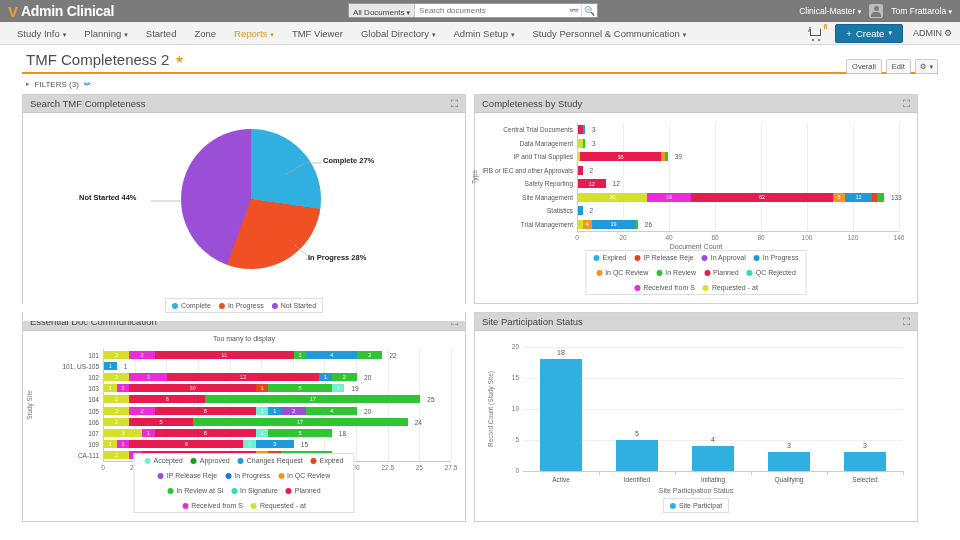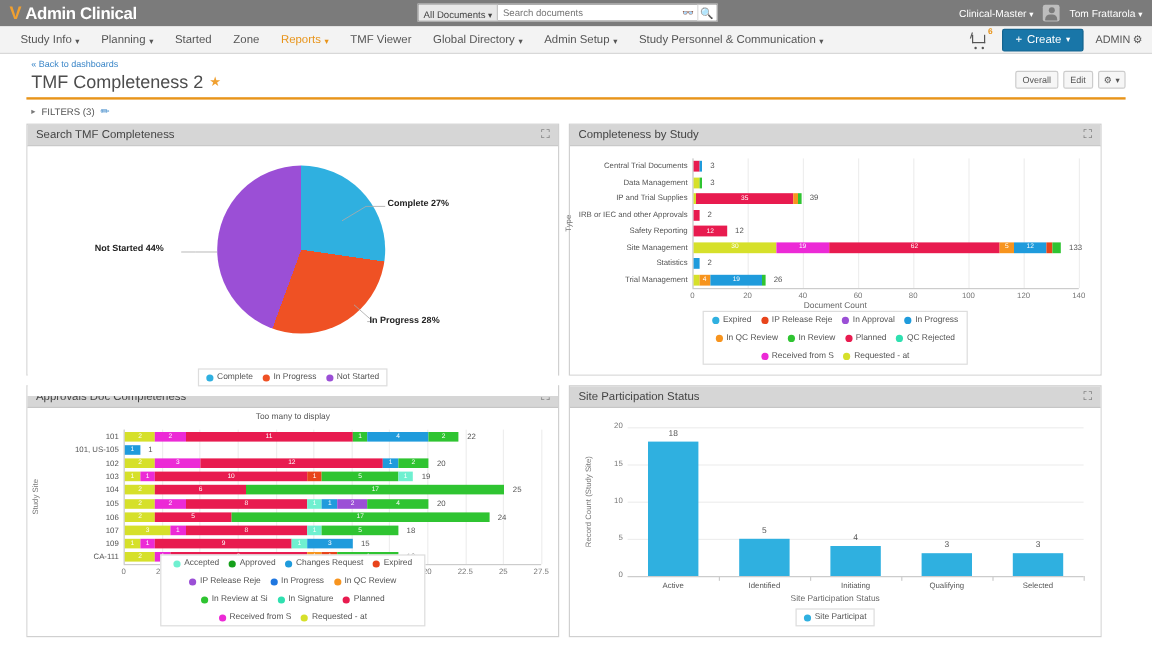--- a/index.html
+++ b/index.html
@@ -215,21 +215,20 @@
       <span class="caret">▾</span>
     </div>
     <div class="admin">
       <span>ADMIN</span>
       <span class="gear-glyph">⚙</span>
     </div>
   </div>
 </div>
 
 <div class="pagehead">
-  <div class="backlink">« Back to dashboards</div>
   <div class="titlerow">
     <div class="pgtitle">TMF Completeness 2</div>
     <div class="star">★</div>
   </div>
   <div class="headbtns">
     <div class="hbtn">Overall</div>
     <div class="hbtn">Edit</div>
     <div class="hbtn gear">
       <span>⚙</span>
       <span class="caret">▾</span>
@@ -401,21 +400,21 @@
           <div class="lg">
             <span class="dot" style="background: rgb(214, 224, 42);"></span>
             <span>Requested - at</span>
           </div>
         </div>
     </div>
   </div>
 
   <div class="panel">
     <div class="panel-head">
-      <span>Approvals Doc Completeness</span>
+      <span>Essential Doc Communication</span>
       <span class="expand">⛶</span>
     </div>
     <div class="panel-body">
       <div class="toomany" style="top:4px">Too many to display</div>
       <div class="chart" id="ess-chart">
           <div class="gridline" style="left: 80px; top: 18px; height: 112px;"></div>
           <div class="tick" style="left: 66px; top: 133px; width: 28px;">0</div>
           <div class="gridline" style="left: 111.636px; top: 18px; height: 112px;"></div>
           <div class="tick" style="left: 97.6364px; top: 133px; width: 28px;">2.5</div>
           <div class="gridline" style="left: 143.273px; top: 18px; height: 112px;"></div>

